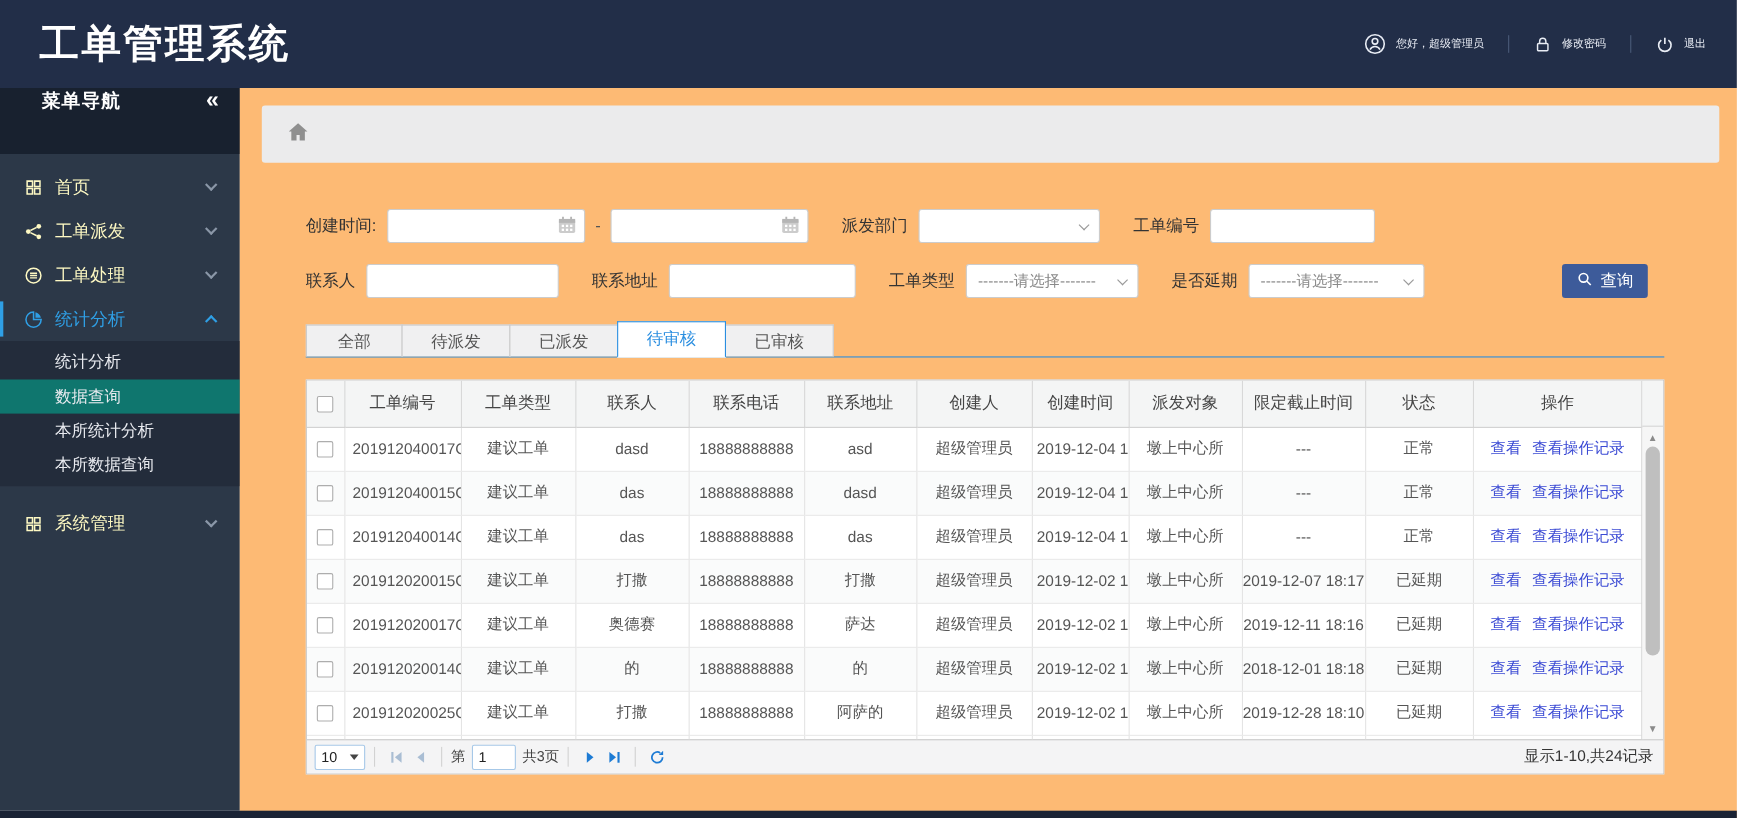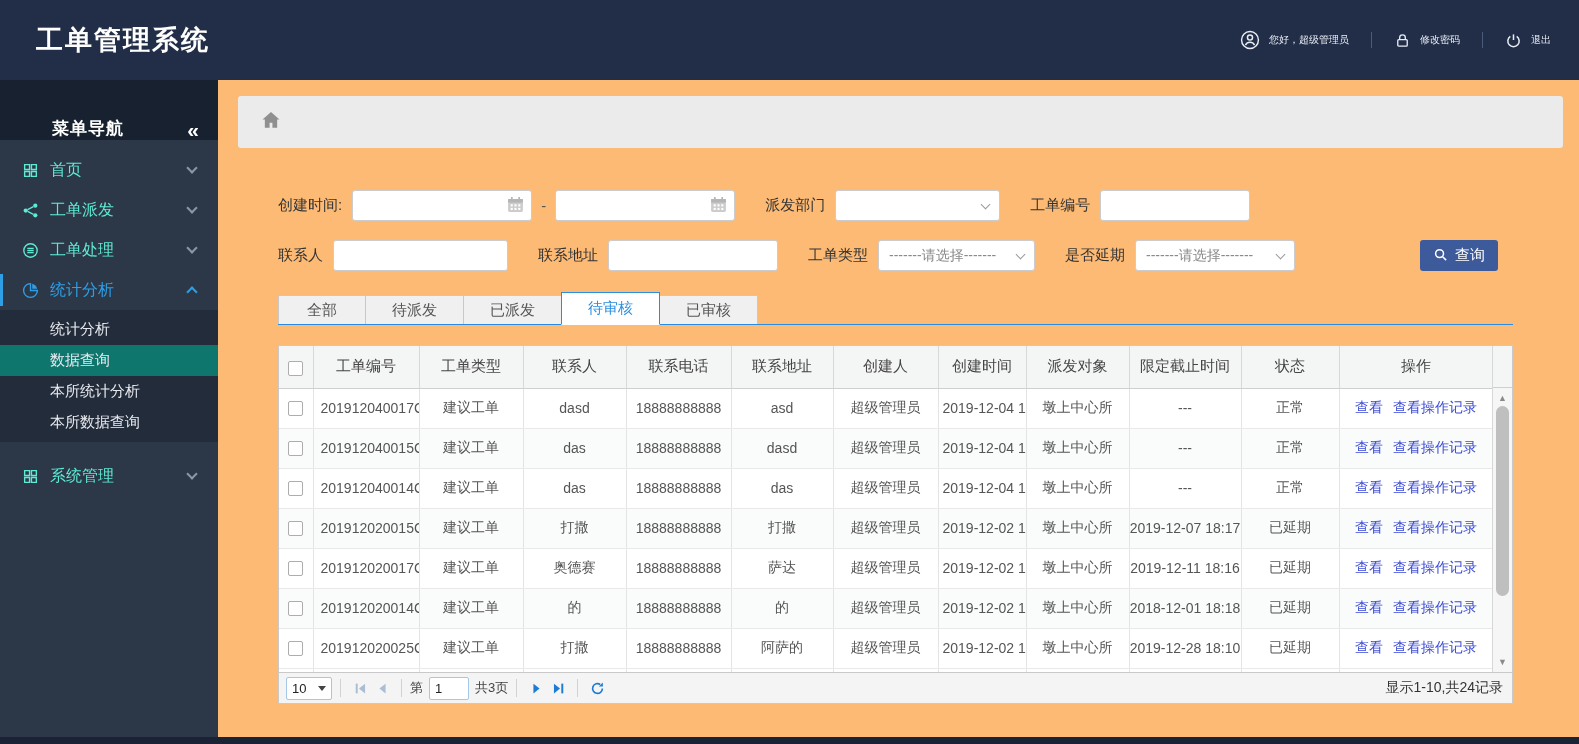--- a/index.html
+++ b/index.html
@@ -2,32 +2,32 @@
 <html><head>
 <meta charset="utf-8">
 <style>
   * { box-sizing: border-box; margin: 0; padding: 0; }
   html,body { width:1579px; height:744px; overflow:hidden; }
   body { font-family:"Liberation Sans","DejaVu Sans",sans-serif; background:#f1f1f2; }
   #app { position:relative; width:1579px; height:744px; }
 
   
   .header { position:absolute; top:0; left:0; width:1579px; height:80px; background:#222e48; display:flex; align-items:center; z-index:5; }
-  .brand { margin-left:36px; color:#ffffff; font-size:27px; font-weight:bold; letter-spacing:2px; }
+  .brand { margin-left:36px; color:#ffffff; font-size:36px; font-weight:bold; letter-spacing:2px; }
   .header-right { margin-left:auto; margin-right:28px; display:flex; align-items:center; color:#e9edf5; font-size:10px; }
   .hdr-item { display:flex; align-items:center; gap:9px; cursor:pointer; white-space:nowrap; }
   .hdr-item svg { display:block; }
   .hdr-sep { width:1px; height:16px; background:#4a5a78; margin:0 22px; }
 
   
   .sidebar { position:absolute; top:80px; left:0; width:218px; height:657px; background:#2c3848; }
-  .side-title { height:60px; background:#18212f; display:flex; align-items:flex-end; color:#fff; font-size:17px; font-weight:bold; padding-left:52px; letter-spacing:1px; }
+  .side-title { height:60px; background:#18212f; display:flex; align-items:flex-start; color:#fff; font-size:17px; font-weight:bold; padding-left:38px; letter-spacing:1px; }
   .side-collapse { margin-left:auto; margin-right:18px; font-size:21px; font-weight:bold; color:#fff; cursor:pointer; line-height:1; }
   .menu { margin-top:10px; }
-  .m-item { height:40px; display:flex; align-items:center; color:#5eead4; font-size:16px; padding-left:21px; position:relative; cursor:pointer; }
+  .m-item { height:40px; display:flex; align-items:center; color:#fef9c3; font-size:16px; padding-left:21px; position:relative; cursor:pointer; }
   .m-item .m-icon { width:18px; height:18px; margin-right:11px; display:flex; align-items:center; justify-content:center; }
   .m-item.active { color:#2f9fe5; }
   .m-item.active::before { content:""; position:absolute; left:0; top:4px; bottom:4px; width:3px; background:#2f9fe5; }
   .chev { width:8px; height:8px; border-right:2px solid #8b97a8; border-bottom:2px solid #8b97a8; transform:rotate(45deg); margin-left:auto; margin-right:22px; margin-top:-4px; }
   .chev.up { transform:rotate(225deg); border-color:#2f9fe5; margin-top:4px; }
   .submenu { background:#232c3b; padding:4px 0; }
   .s-item { height:31px; display:flex; align-items:center; padding-left:50px; color:#e9ebf0; font-size:15px; cursor:pointer; }
   .s-item.selected { background:#0f766e; }
   .menu-gap { height:14px; }
 

